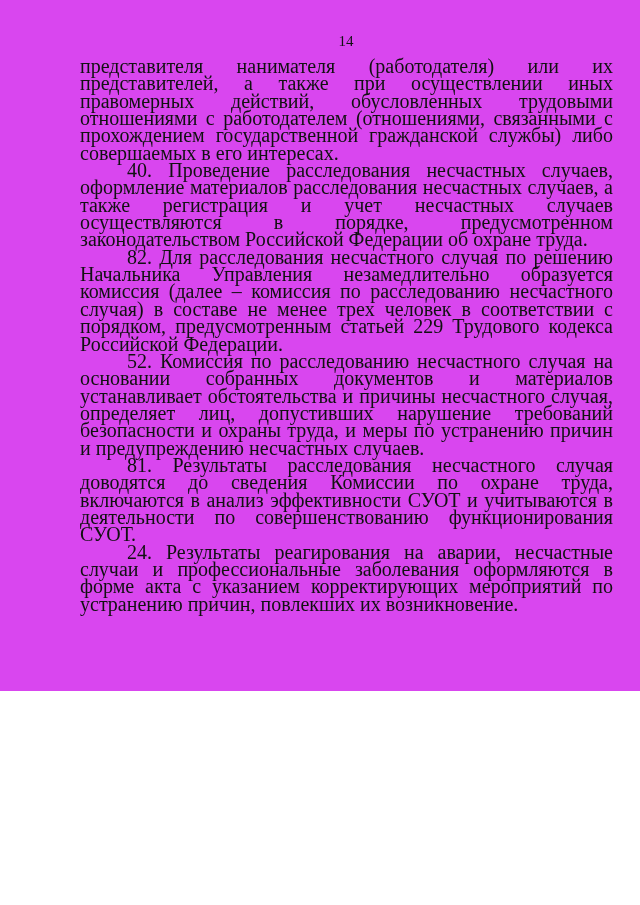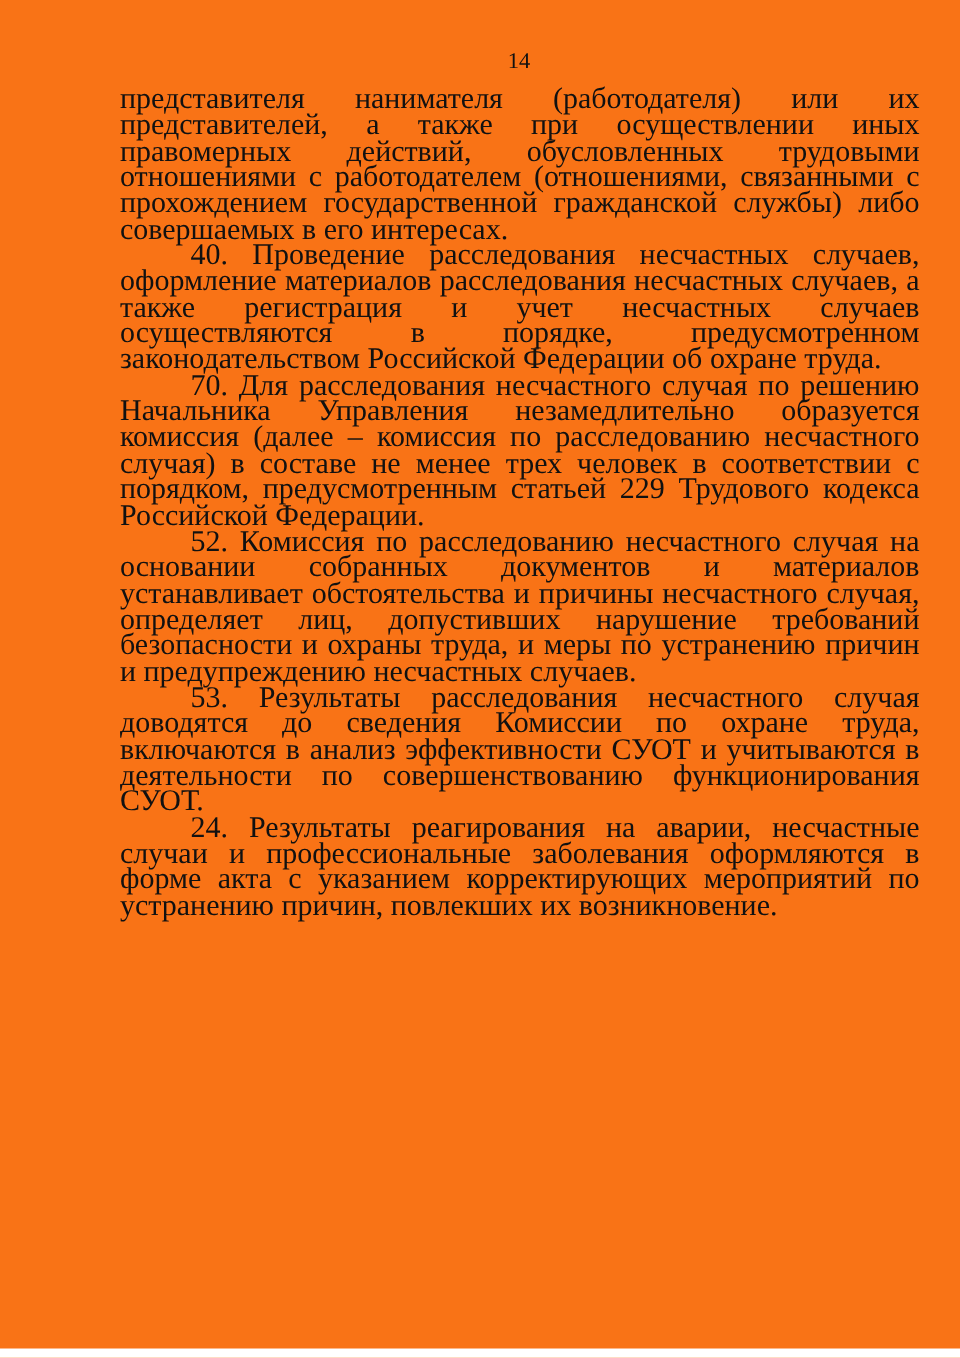--- a/index.html
+++ b/index.html
@@ -1,19 +1,19 @@
 <!DOCTYPE html>
 <html><head>
 <meta charset="utf-8">
 <style>
   html, body { margin: 0; padding: 0; background: #ffffff; }
   body { width: 640px; height: 905px; position: relative; overflow: hidden; }
   .page {
-    position: absolute; left: 0; top: 0; width: 640px; height: 899px;
-    background: #f97316;
+    position: absolute; left: 0; top: 0; width: 640px; height: 691px;
+    background: #d946ef;
   }
   .page-number {
     position: absolute; top: 33px; left: 0; width: 640px;
     text-align: center;
     font-family: "Liberation Serif", serif; font-size: 15px; color: #111;
     padding-left: 52px; box-sizing: border-box;
   }
   .content {
     position: absolute; left: 80px; top: 58px; width: 533px;
     font-family: "Liberation Serif", serif;
@@ -27,18 +27,18 @@
 </style>
 </head>
 <body>
 
 <div class="page">
   <div class="page-number">14</div>
 
   <div class="content">
     <p class="para">представителя нанимателя (работодателя) или их представителей, а также при осуществлении иных правомерных действий, обусловленных трудовыми отношениями с работодателем (отношениями, связанными с прохождением государственной гражданской службы) либо совершаемых в его интересах.</p>
     <p class="para indent">40. Проведение расследования несчастных случаев, оформление материалов расследования несчастных случаев, а также регистрация и учет несчастных случаев осуществляются в порядке, предусмотренном законодательством Российской Федерации об охране труда.</p>
-    <p class="para indent">70. Для расследования несчастного случая по решению Начальника Управления незамедлительно образуется комиссия (далее – комиссия по расследованию несчастного случая) в составе не менее трех человек в соответствии с порядком, предусмотренным статьей 229 Трудового кодекса Российской Федерации.</p>
+    <p class="para indent">82. Для расследования несчастного случая по решению Начальника Управления незамедлительно образуется комиссия (далее – комиссия по расследованию несчастного случая) в составе не менее трех человек в соответствии с порядком, предусмотренным статьей 229 Трудового кодекса Российской Федерации.</p>
     <p class="para indent">52. Комиссия по расследованию несчастного случая на основании собранных документов и материалов устанавливает обстоятельства и причины несчастного случая, определяет лиц, допустивших нарушение требований безопасности и охраны труда, и меры по устранению причин и предупреждению несчастных случаев.</p>
-    <p class="para indent">53. Результаты расследования несчастного случая доводятся до сведения Комиссии по охране труда, включаются в анализ эффективности СУОТ и учитываются в деятельности по совершенствованию функционирования СУОТ.</p>
+    <p class="para indent">81. Результаты расследования несчастного случая доводятся до сведения Комиссии по охране труда, включаются в анализ эффективности СУОТ и учитываются в деятельности по совершенствованию функционирования СУОТ.</p>
     <p class="para indent">24. Результаты реагирования на аварии, несчастные случаи и профессиональные заболевания оформляются в форме акта с указанием корректирующих мероприятий по устранению причин, повлекших их возникновение.</p>
   </div>
 </div>
 
 </body></html>

